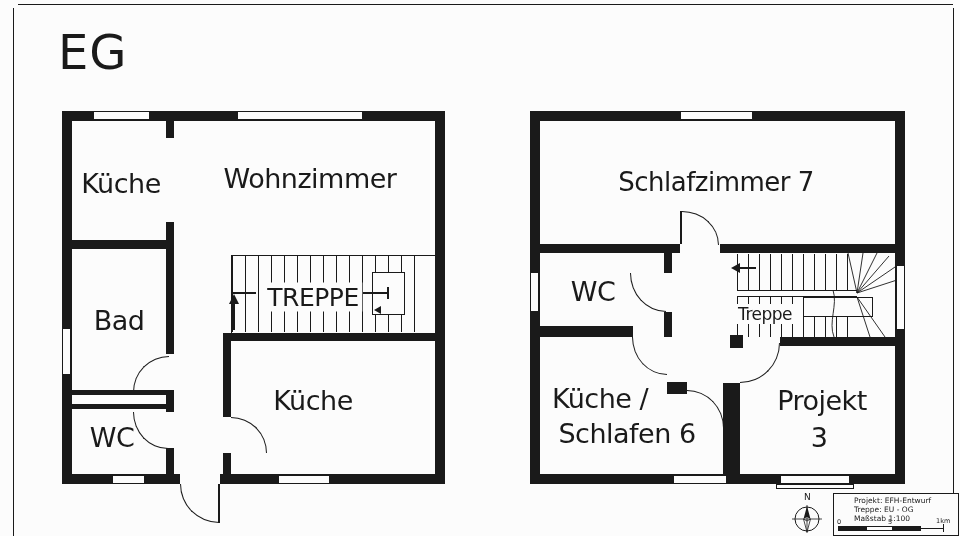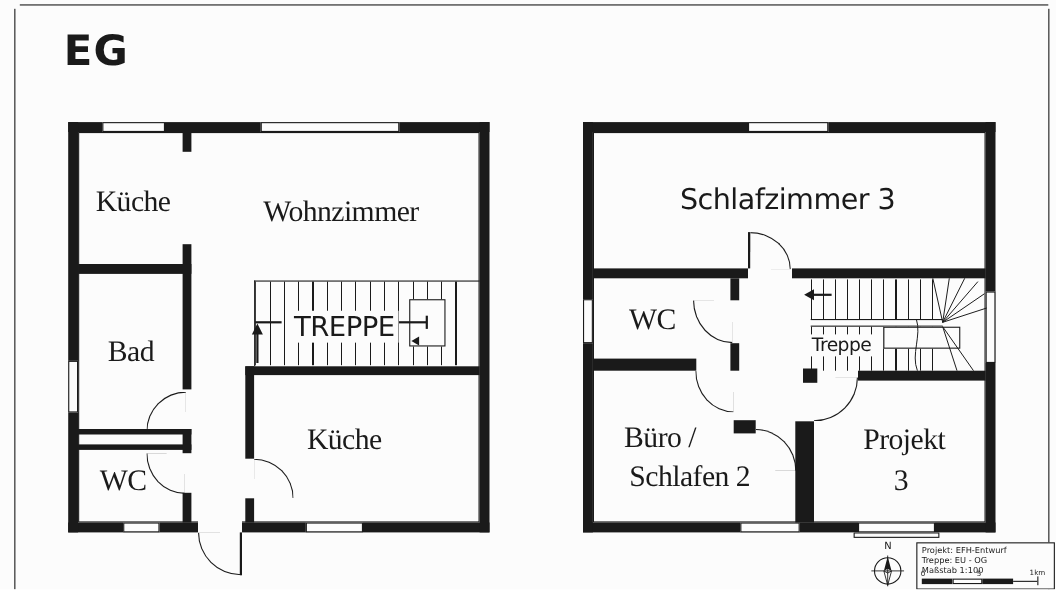--- a/index.html
+++ b/index.html
@@ -16,27 +16,27 @@
   .treads13{ position:absolute; background-image:repeating-linear-gradient(90deg,var(--line) 0,var(--line) 1px,transparent 1px,transparent 13px); }
   .treads11{ position:absolute; background-image:repeating-linear-gradient(90deg,var(--line) 0,var(--line) 1px,transparent 1px,transparent 11px); }
   .stair-edge{ position:absolute; border-top:1px solid var(--line); border-left:1px solid var(--line); box-sizing:border-box; }
   .stringer{ position:absolute; background:var(--bg); border-top:1px solid var(--line); border-bottom:1px solid var(--line); box-sizing:border-box; }
   .arc{ position:absolute; border:0 solid var(--line); box-sizing:border-box; }
   .arc-tl{ border-top-width:1.5px; border-left-width:1.5px; border-top-left-radius:100% 100%; }
   .arc-tr{ border-top-width:1.5px; border-right-width:1.5px; border-top-right-radius:100% 100%; }
   .arc-bl{ border-bottom-width:1.5px; border-left-width:1.5px; border-bottom-left-radius:100% 100%; }
   .arc-br{ border-bottom-width:1.5px; border-right-width:1.5px; border-bottom-right-radius:100% 100%; }
   .lbl{ position:absolute; transform:translate(-50%,-50%); white-space:nowrap; letter-spacing:-.5px; }
-  .lbl-room{ font-size:27px;font-family:Liberation Serif, serif; }
+  .lbl-room{ font-size:27px; }
   .lbl-mask{ background:var(--bg); padding:0 4px; }
-  .floor-title{ position:absolute; font-size:38px; letter-spacing:1px;font-weight:bold; }
+  .floor-title{ position:absolute; font-size:48px; letter-spacing:1px; }
   .tri-up{ position:absolute; width:0; height:0; border-left:5px solid transparent; border-right:5px solid transparent; border-bottom:10px solid var(--line); }
   .tri-left{ position:absolute; width:0; height:0; border-top:5px solid transparent; border-bottom:5px solid transparent; border-right:9px solid var(--line); }
   .tri-left-sm{ position:absolute; width:0; height:0; border-top:4px solid transparent; border-bottom:4px solid transparent; border-right:7px solid var(--line); }
-  .tb-text{ position:absolute; font-size:7.5px; line-height:9px; letter-spacing:0; }
+  .tb-text{ position:absolute; font-size:7.5px; line-height:9px; letter-spacing:0;margin-left:16px; }
   .tick{ position:absolute; font-size:6.5px; letter-spacing:0; }
 </style>
 </head>
 <body>
 
 <div id="canvas">
 
   <div class="ln" style="left:18px;top:4px;width:935px;height:1px"></div>
   <div class="ln" style="left:13px;top:8px;width:1px;height:528px"></div>
   <div class="ln" style="left:953px;top:8px;width:1px;height:528px"></div>
@@ -78,21 +78,21 @@
   <div class="outline1" style="left:372px;top:272px;width:33px;height:43px"></div>
   <div class="tri-left-sm" style="left:374px;top:306px"></div>
   <div class="ln" style="left:232px;top:292px;width:24px;height:2px"></div>
   <div class="ln" style="left:356px;top:292px;width:32px;height:2px"></div>
   <div class="ln" style="left:387px;top:287px;width:2px;height:12px"></div>
   <div class="ln" style="left:233px;top:303px;width:2px;height:27px"></div>
   <div class="tri-up" style="left:229px;top:294px"></div>
   <div class="lbl lbl-mask" style="left:313px;top:297px;font-size:25px">TREPPE</div>
 
   <div class="lbl lbl-room" style="left:121px;top:183px">Küche</div>
-  <div class="lbl lbl-room" style="left:310px;top:192px">Wohnzimmer</div>
+  <div class="lbl lbl-room" style="left:310px;top:178px">Wohnzimmer</div>
   <div class="lbl lbl-room" style="left:119px;top:320px">Bad</div>
   <div class="lbl lbl-room" style="left:112px;top:437px">WC</div>
   <div class="lbl lbl-room" style="left:313px;top:400px">Küche</div>
 
 
   <div class="w" style="left:530px;top:111px;width:375px;height:9px"></div>
   <div class="w" style="left:530px;top:475px;width:375px;height:9px"></div>
   <div class="w" style="left:530px;top:111px;width:9px;height:373px"></div>
   <div class="w" style="left:896px;top:111px;width:9px;height:373px"></div>
   <div class="inner-outline" style="left:539px;top:120px;width:357px;height:355px"></div>
@@ -134,24 +134,24 @@
       <line x1="37" y1="43" x2="77" y2="30"></line>
       <line x1="37" y1="47" x2="50" y2="87"></line>
       <line x1="37" y1="47" x2="65" y2="87"></line>
       <path d="M13,40 C18,55 8,72 14,87"></path>
     </g>
   </svg>
   <div class="tri-left" style="left:731px;top:263px"></div>
   <div class="ln" style="left:740px;top:267px;width:16px;height:2px"></div>
   <div class="lbl lbl-mask" style="left:765px;top:314px;font-size:17px">Treppe</div>
 
-  <div class="lbl" style="left:716px;top:182px;font-size:26px">Schlafzimmer 3</div>
+  <div class="lbl" style="left:716px;top:182px;font-size:26px">Schlafzimmer 7</div>
   <div class="lbl lbl-room" style="left:593px;top:291px">WC</div>
-  <div class="lbl lbl-room" style="left:600px;top:398px">Büro /</div>
-  <div class="lbl lbl-room" style="left:627px;top:433px">Schlafen 2</div>
+  <div class="lbl lbl-room" style="left:600px;top:398px">Küche /</div>
+  <div class="lbl lbl-room" style="left:627px;top:433px">Schlafen 6</div>
   <div class="lbl lbl-room" style="left:822px;top:400px">Projekt</div>
   <div class="lbl lbl-room" style="left:819px;top:437px">3</div>
 
   <div class="outline1" style="left:833px;top:493px;width:126px;height:43px"></div>
   <div class="tb-text" style="left:838px;top:496px">Projekt: EFH-Entwurf</div>
   <div class="tb-text" style="left:838px;top:505px">Treppe: EU - OG</div>
   <div class="tb-text" style="left:838px;top:514px">Maßstab 1:100</div>
 
   <div class="tick" style="left:837px;top:518px">0</div>
   <div class="tick" style="left:888px;top:518px">5</div>

